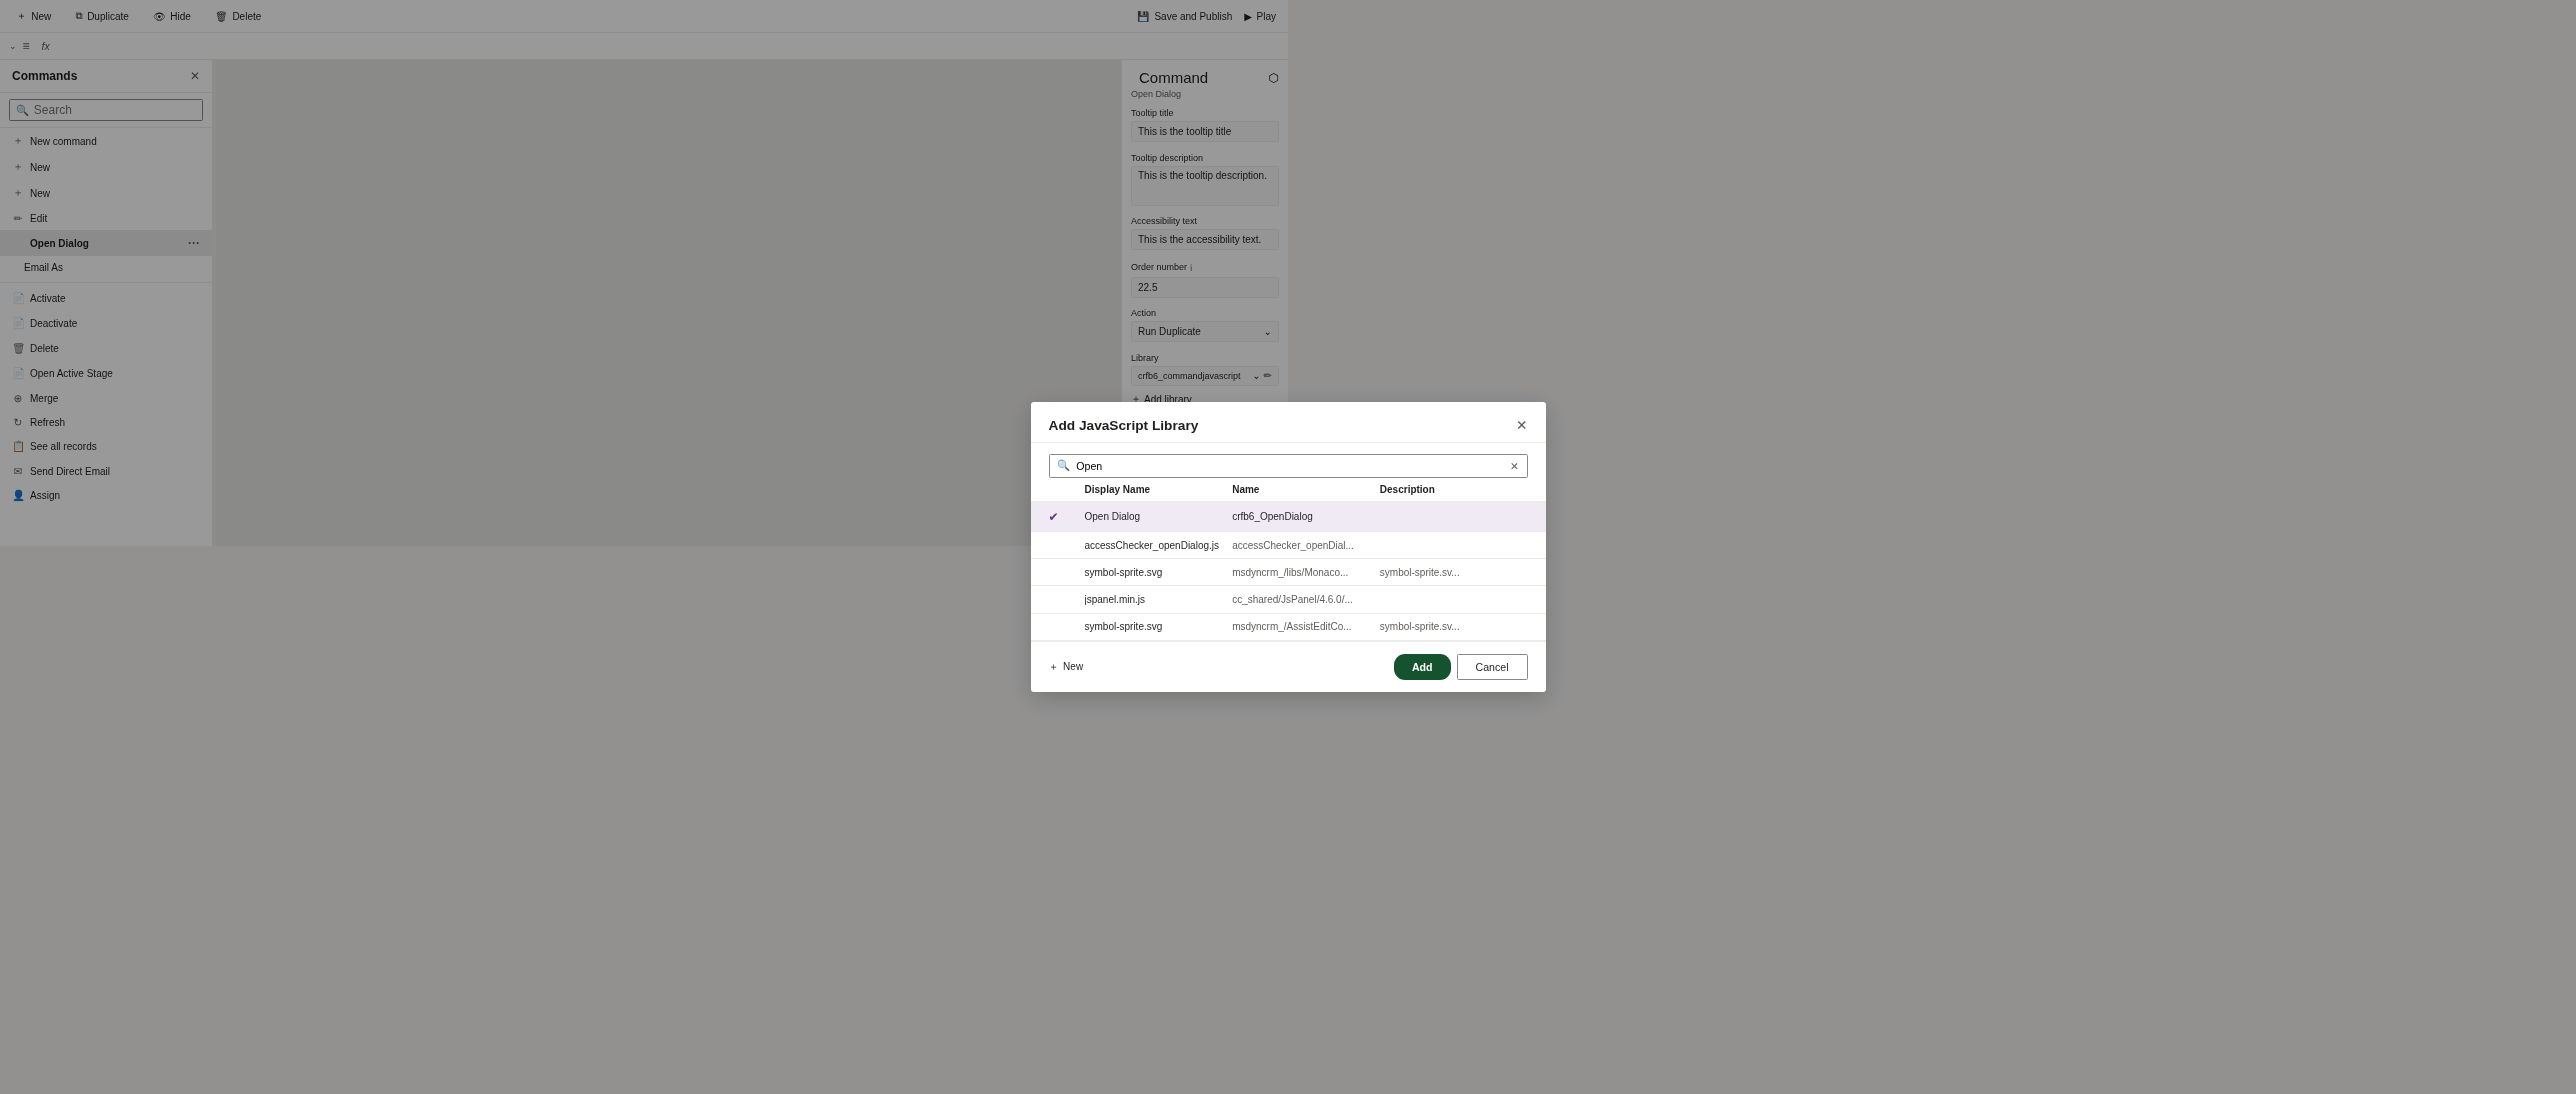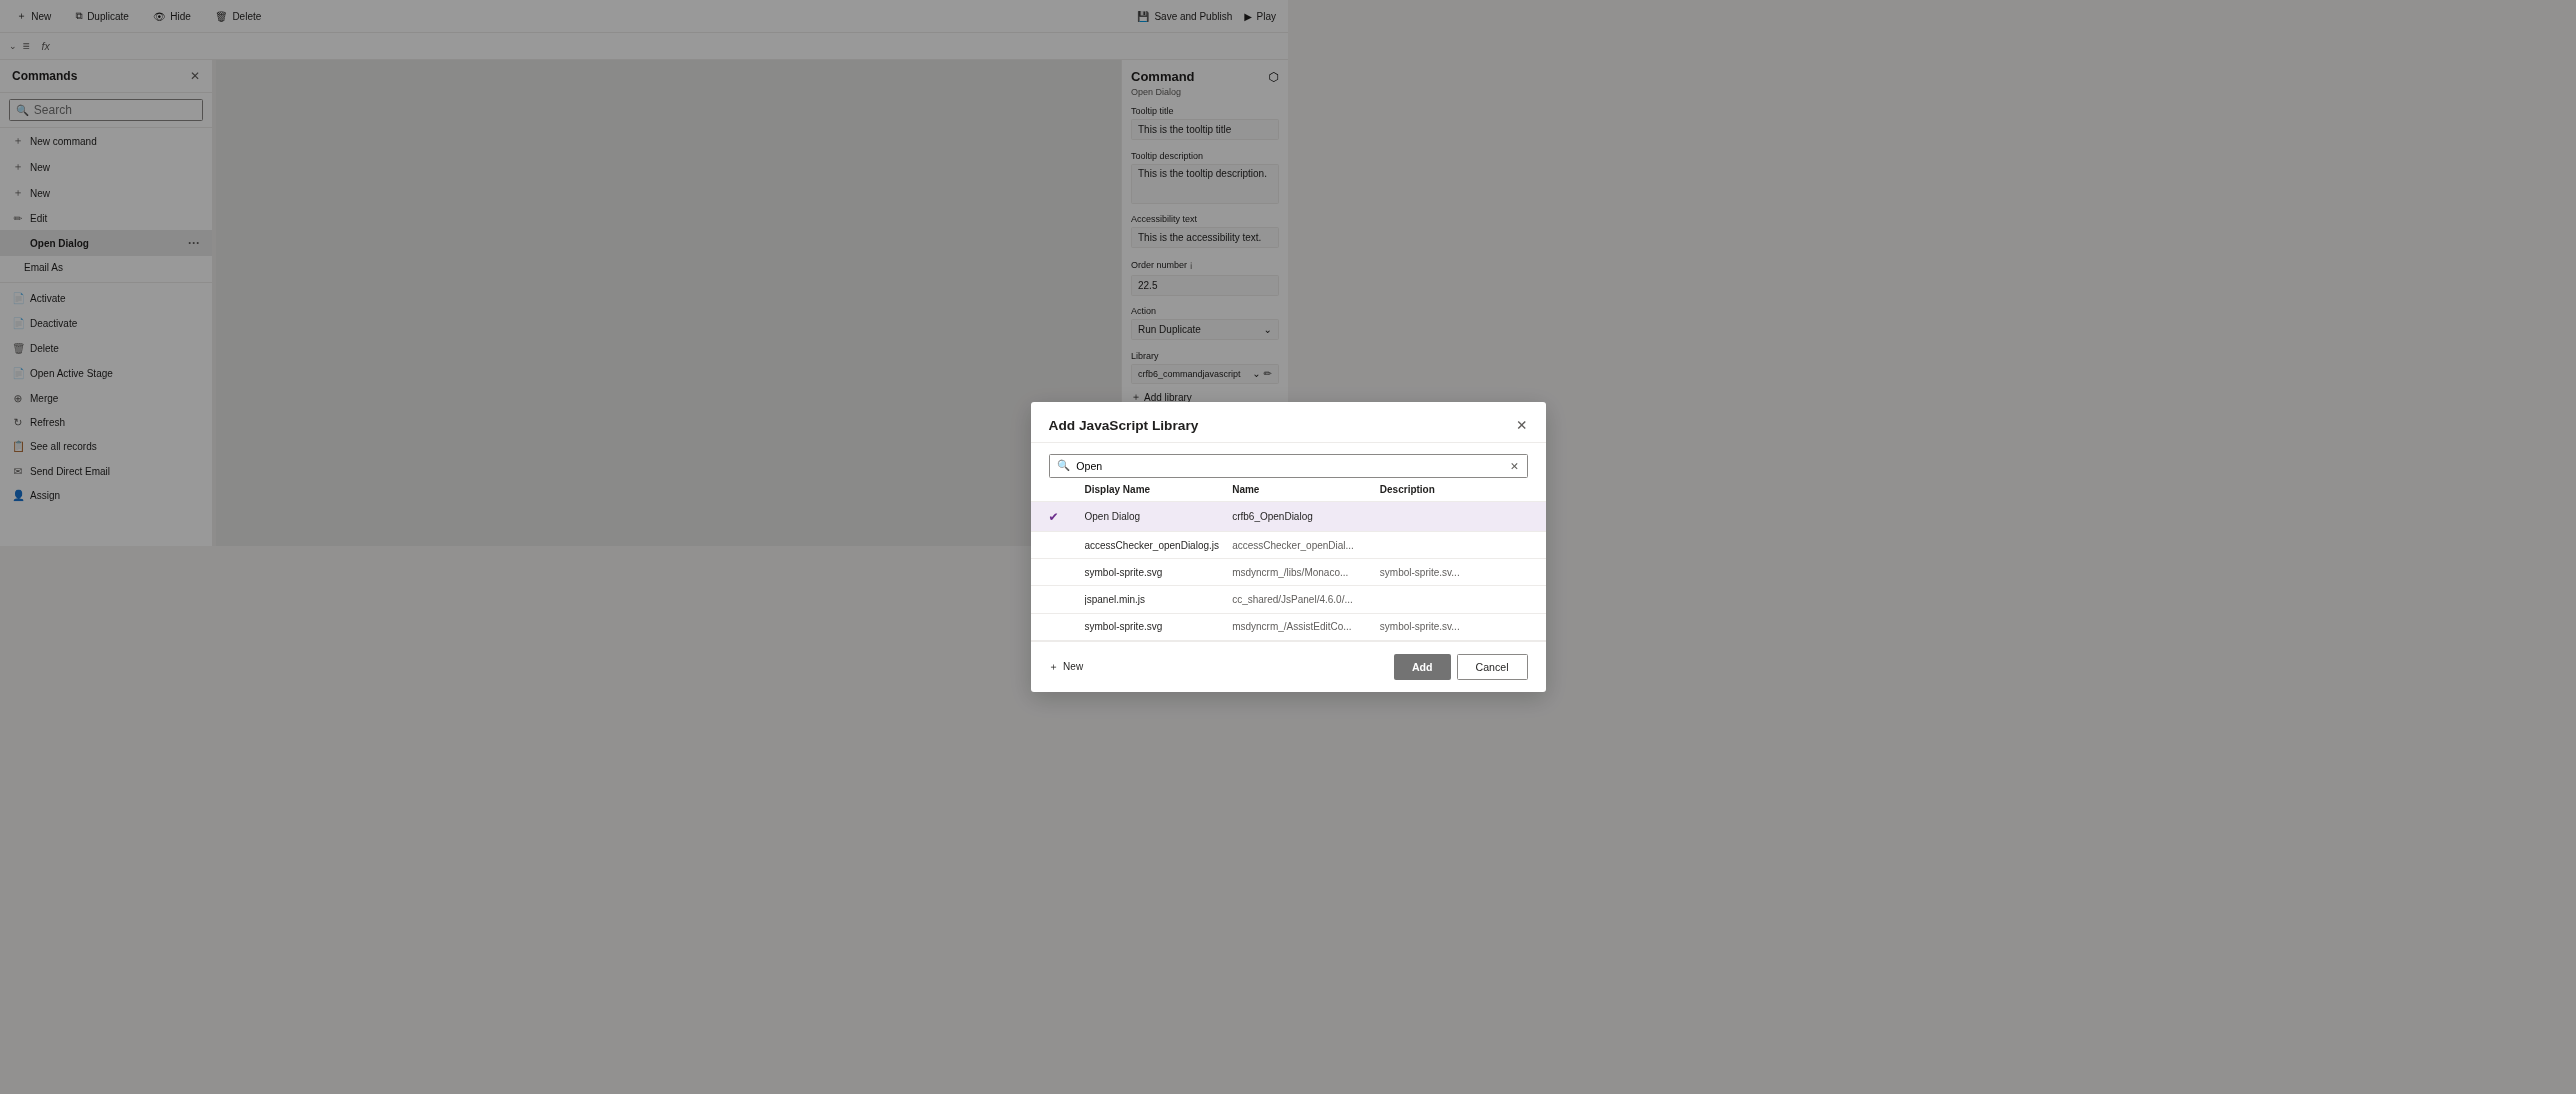--- a/index.html
+++ b/index.html
@@ -86,21 +86,21 @@
 
     
     .right-panel {
       width: 167px; min-width: 167px; background: #fff;
       border-left: 0.8px solid #edebe9; padding: 9px; overflow-y: auto;
     }
     .right-panel-header {
       display: flex; align-items: center; justify-content: space-between;
       margin-bottom: 3px;
     }
-    .right-panel-title { font-size: 13px; font-weight: 700; }
+    .right-panel-title { font-size: 15px; font-weight: 400; margin-left: 8px; }
     .right-panel-subtitle { font-size: 9px; color: #605e5c; margin-bottom: 9px; }
     .field-group { margin-bottom: 10.6px; }
     .field-label { font-size: 9px; color: #201f1e; margin-bottom: 3px; font-weight: 500; }
     .field-value {
       font-size: 10px; color: #201f1e; border: 0.8px solid #edebe9;
       padding: 3.8px 6px; background: #f8f8f8; border-radius: 1.5px; min-height: 21px;
     }
     .field-textarea {
       font-size: 10px; color: #201f1e; border: 0.8px solid #edebe9;
       padding: 3.8px 6px; background: #f8f8f8; border-radius: 1.5px; min-height: 40px;
@@ -166,21 +166,21 @@
     .cell-text { color: #201f1e; white-space: nowrap; overflow: hidden; text-overflow: ellipsis; }
     .cell-muted { color: #605e5c; white-space: nowrap; overflow: hidden; text-overflow: ellipsis; }
 
     .modal-footer {
       display: flex; align-items: center; justify-content: space-between;
       padding: 12px 18px; border-top: 0.8px solid #edebe9;
     }
     .modal-footer-left { display: flex; align-items: center; gap: 4.6px; font-size: 10px; cursor: pointer; }
     .modal-footer-right { display: flex; gap: 6px; }
     .btn-add {
-      background: #737373; color: #fff; border: none; border-radius: 2px;
+      background: #14532d; color: #fff; border: none; border-radius: 11px;
       padding: 6px 18px; font-size: 10.6px; font-weight: 600; cursor: pointer;
     }
     .btn-cancel {
       background: #fff; color: #201f1e; border: 0.8px solid #8a8886; border-radius: 1.5px;
       padding: 6px 18px; font-size: 10.6px; cursor: pointer;
     }
 
     
     .modal-table::-webkit-scrollbar { width: 4.6px; }
     .modal-table::-webkit-scrollbar-thumb { background: #c8c6c4; border-radius: 2.3px; }

